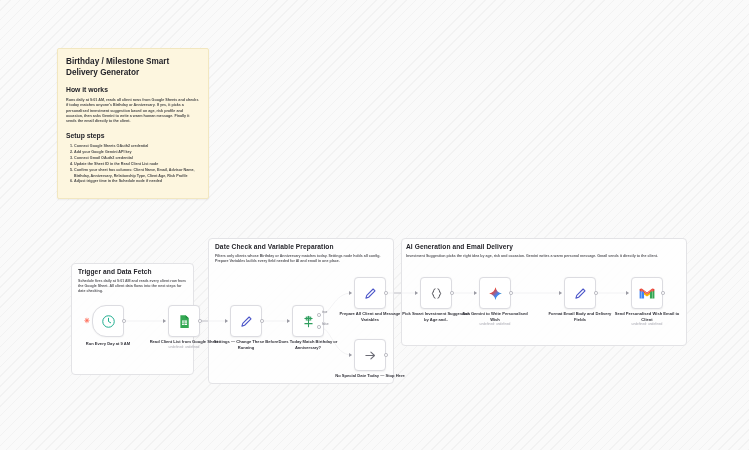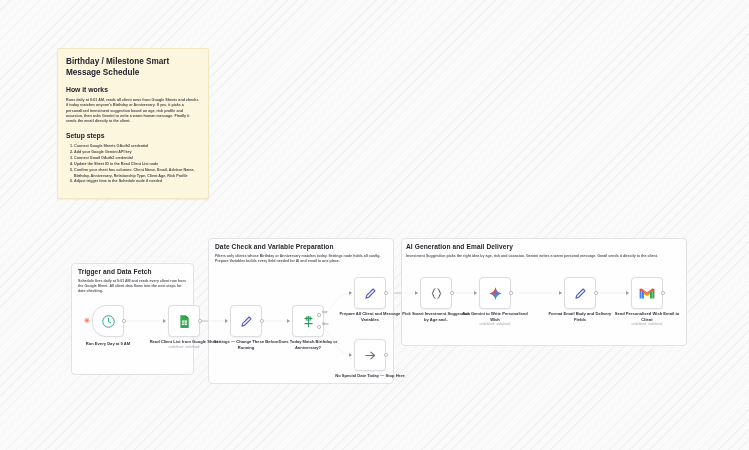--- a/index.html
+++ b/index.html
@@ -128,21 +128,21 @@
     <path d="M386 293 L418 293" stroke="#b9b9c1" stroke-width="0.9" fill="none"></path>
 
     <path d="M452 293 L477 293" stroke="#b9b9c1" stroke-width="0.9" fill="none"></path>
 
     <path d="M511 293 L562 293" stroke="#b9b9c1" stroke-width="0.9" fill="none"></path>
 
     <path d="M596 293 L629 293" stroke="#b9b9c1" stroke-width="0.9" fill="none"></path>
   </svg>
 
   <div class="sticky" style="left:57px;top:48px;width:152px;height:151px;">
-    <h1>Birthday / Milestone Smart Message Schedule</h1>
+    <h1>Birthday / Milestone Smart Delivery Generator</h1>
     <h2>How it works</h2>
     <p>Runs daily at 9:01 AM, reads all client rows from Google Sheets and checks if today matches anyone's Birthday or Anniversary. If yes, it picks a personalised investment suggestion based on age, risk profile and occasion, then asks Gemini to write a warm human message. Finally it sends the email directly to the client.</p>
     <h2>Setup steps</h2>
     <ol>
       <li>Connect Google Sheets OAuth2 credential</li>
       <li>Add your Google Gemini API key</li>
       <li>Connect Gmail OAuth2 credential</li>
       <li>Update the Sheet ID in the Read Client List node</li>
       <li>Confirm your sheet has columns: Client Name, Email, Advisor Name, Birthday, Anniversary, Relationship Type, Client Age, Risk Profile</li>
       <li>Adjust trigger time in the Schedule node if needed</li>

